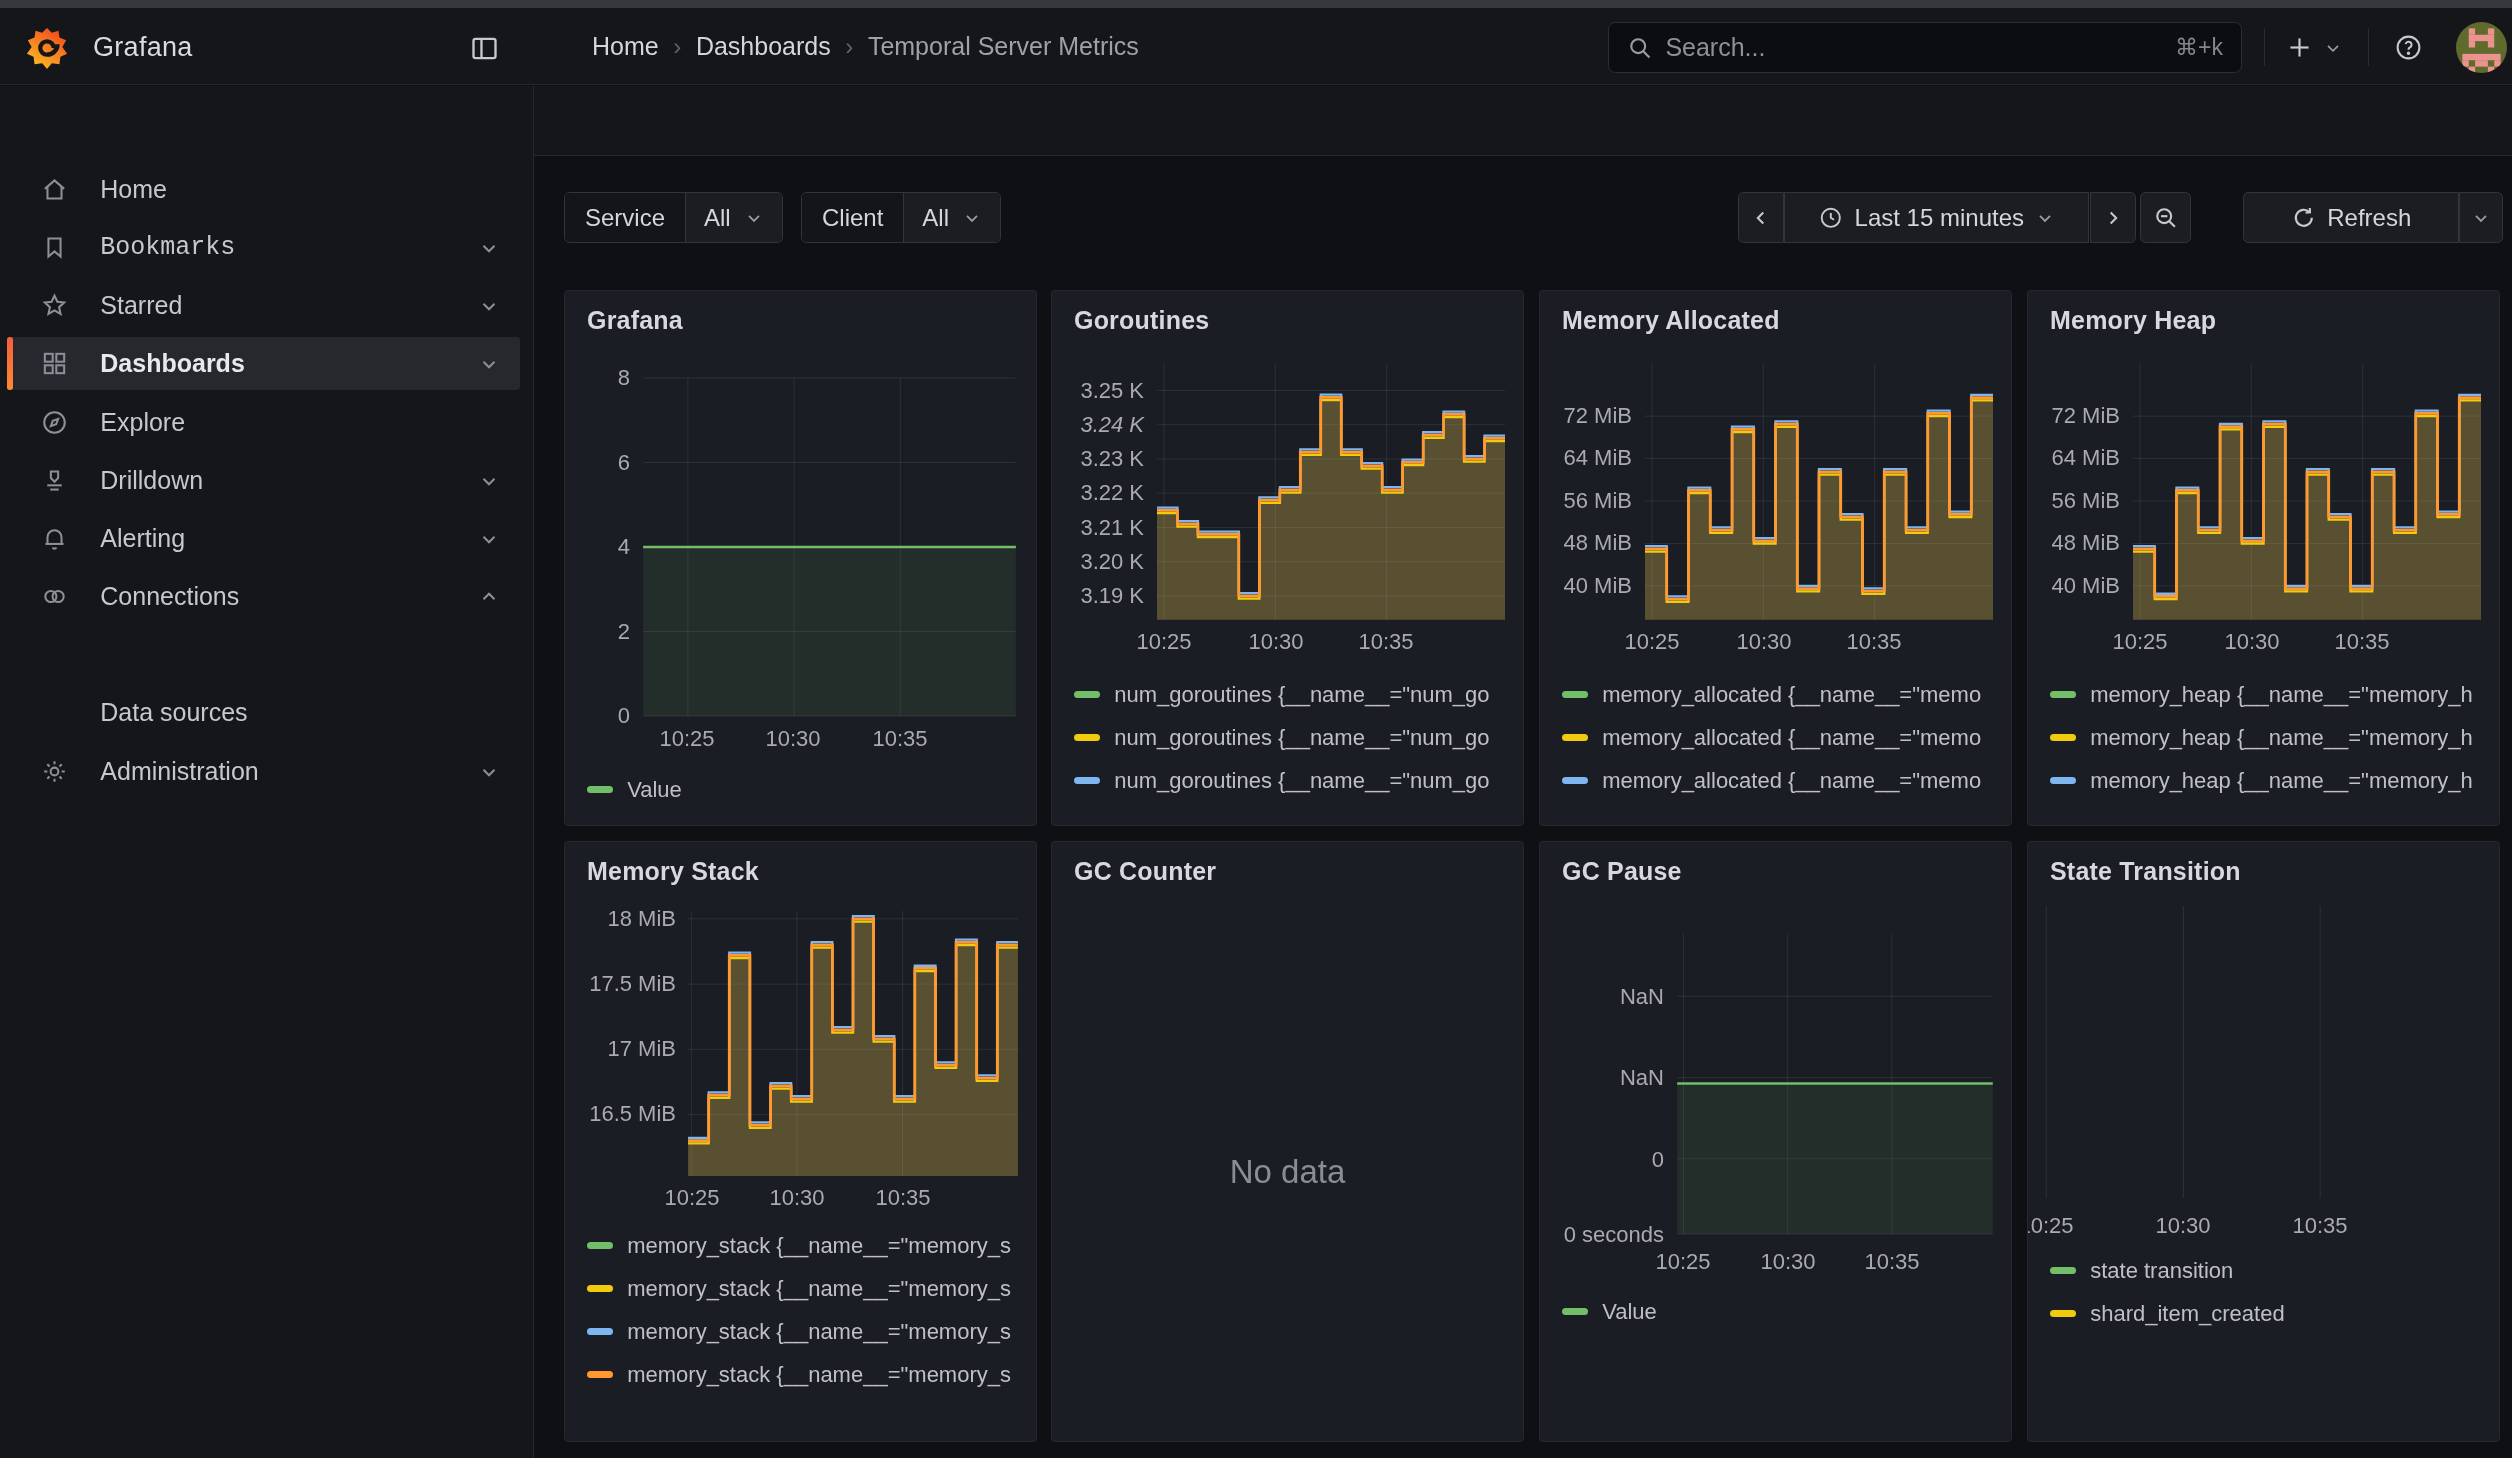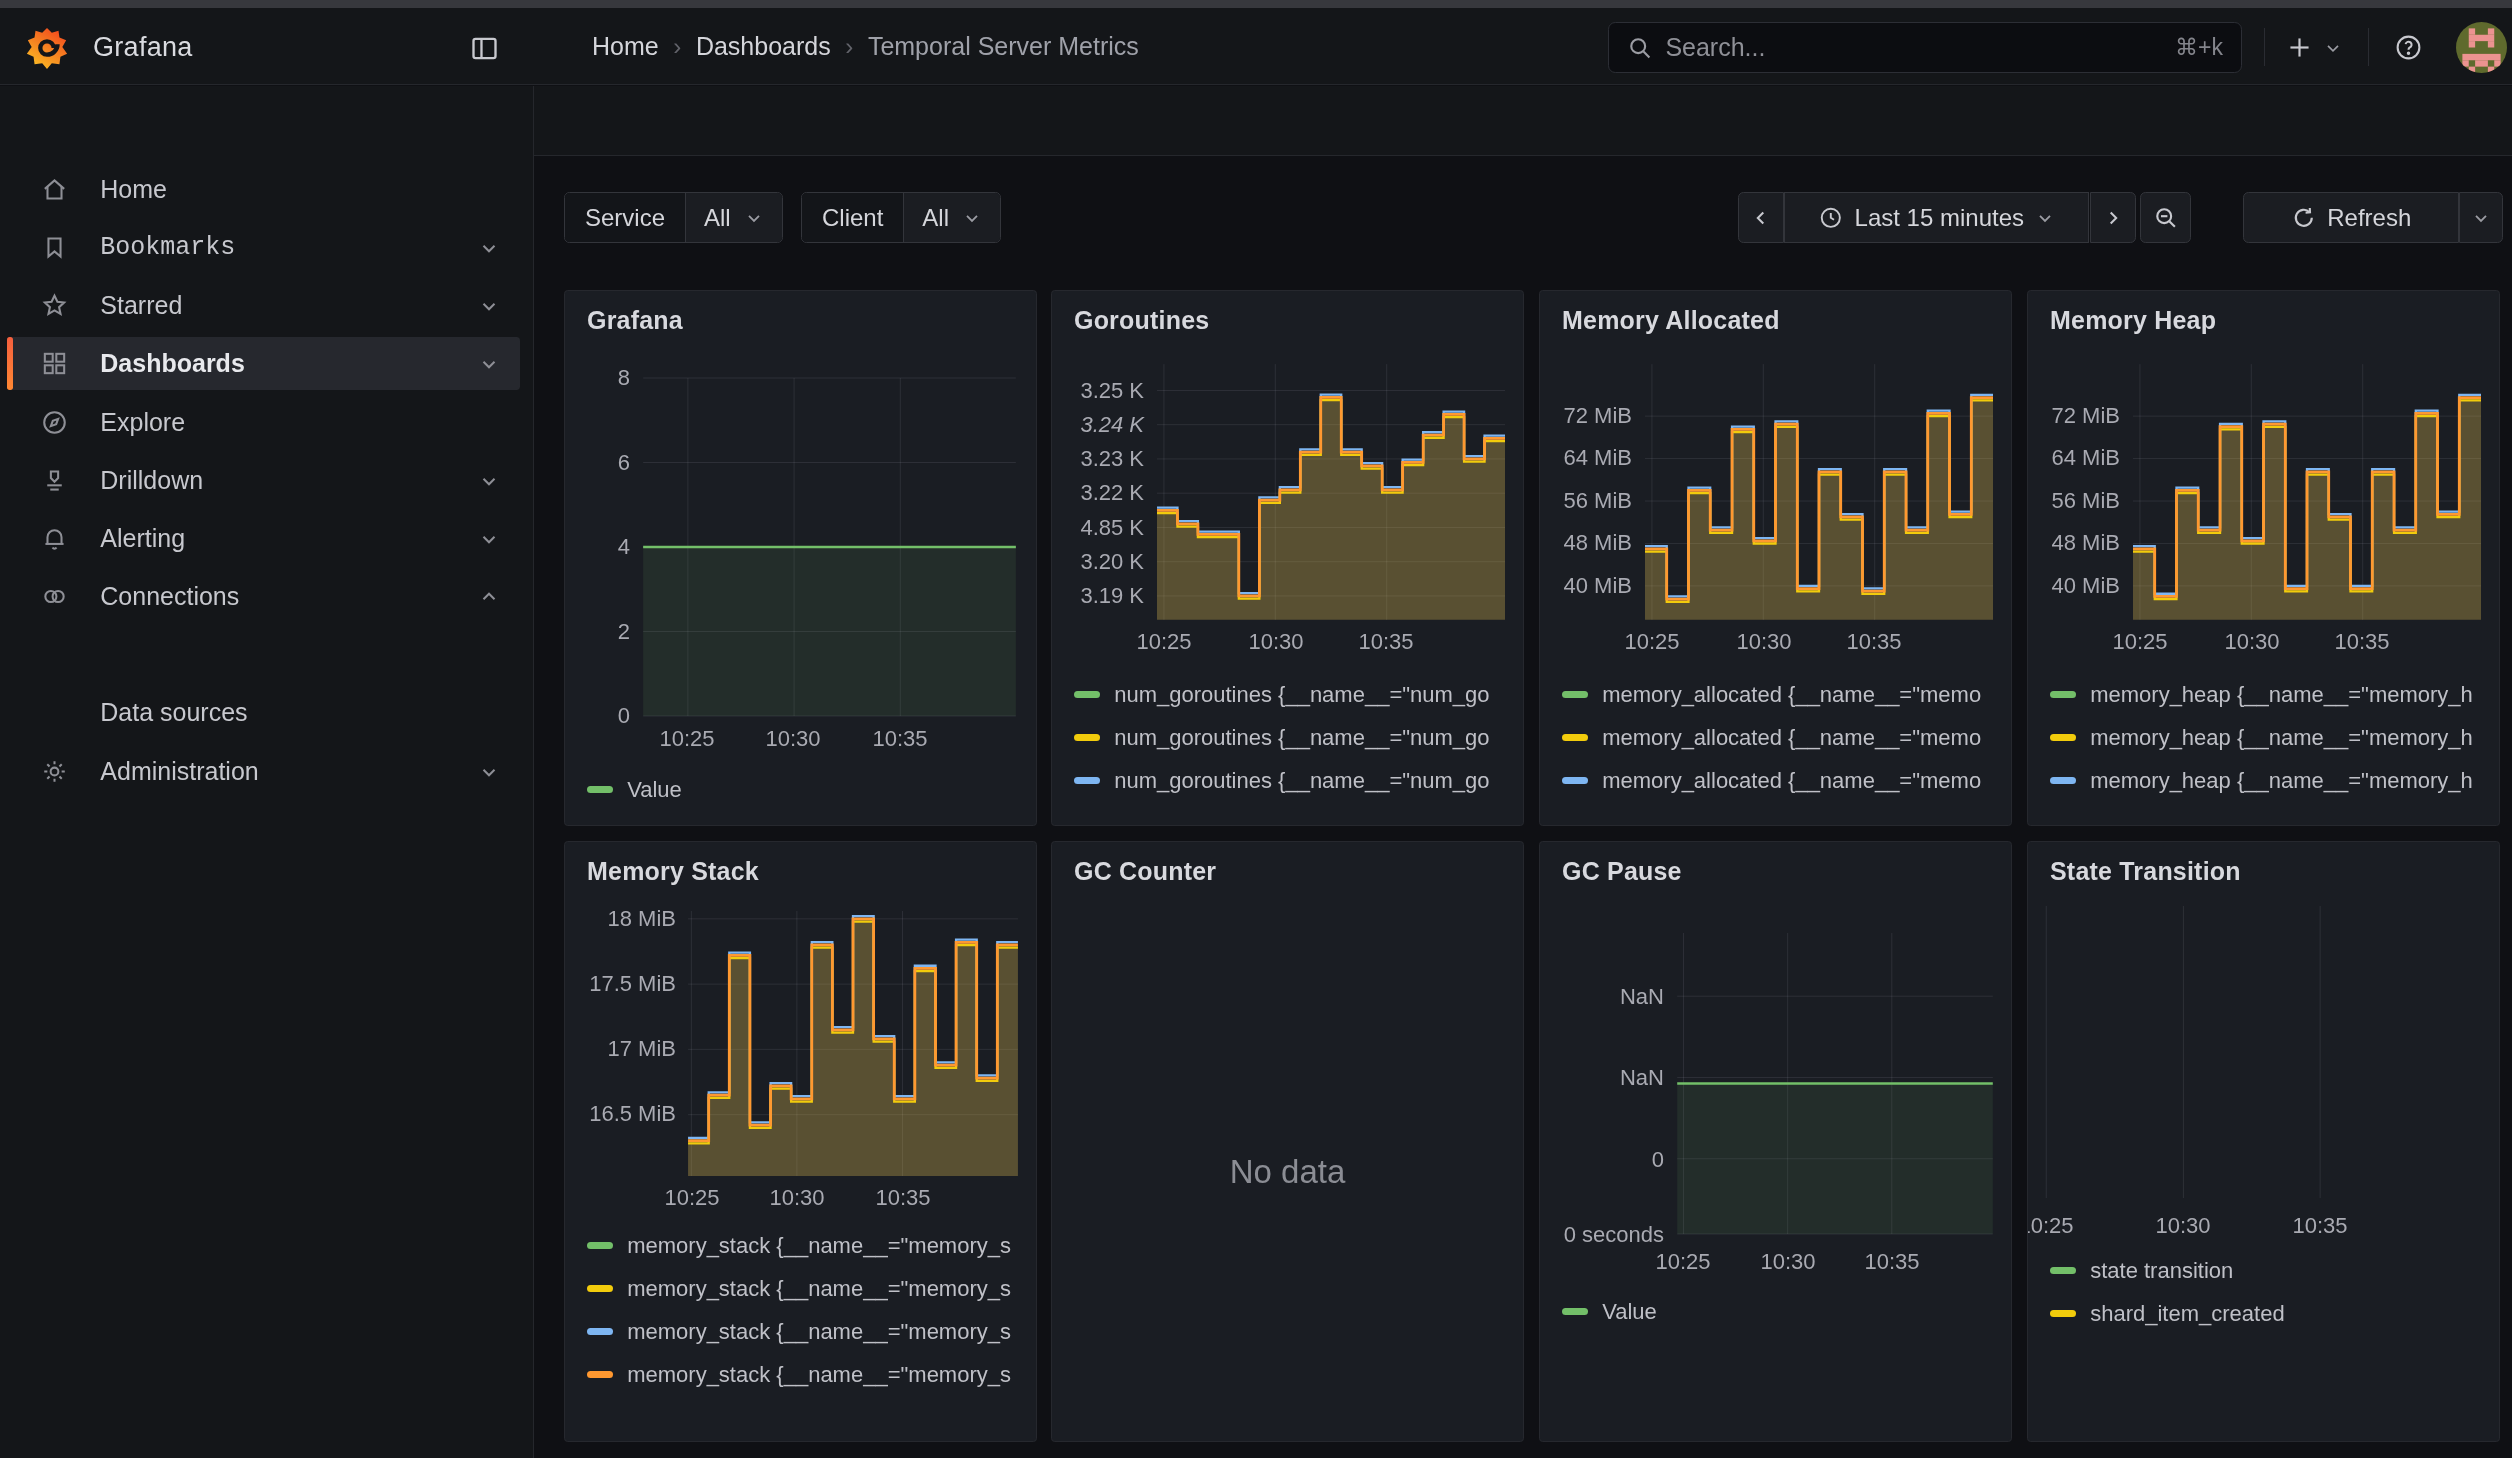--- a/index.html
+++ b/index.html
@@ -366,21 +366,21 @@
             <span class="legend-label">Value</span>
           </div>
         </div>
       </div>
       <div class="panel" style="left: 1051px; top: 290px; height: 536px;">
         <div class="panel-title">Goroutines</div>
         <div class="ytick" style="left: 0px; width: 92px; top: 87px;">3.25 K</div>
         <div class="ytick" style="left: 0px; width: 92px; top: 121px; font-style: italic;">3.24 K</div>
         <div class="ytick" style="left: 0px; width: 92px; top: 155px;">3.23 K</div>
         <div class="ytick" style="left: 0px; width: 92px; top: 189px;">3.22 K</div>
-        <div class="ytick" style="left: 0px; width: 92px; top: 224px;">4.85 K</div>
+        <div class="ytick" style="left: 0px; width: 92px; top: 224px;">3.21 K</div>
         <div class="ytick" style="left: 0px; width: 92px; top: 258px;">3.20 K</div>
         <div class="ytick" style="left: 0px; width: 92px; top: 292px;">3.19 K</div>
         <svg class="chart" width="348" height="256" viewBox="0 0 381 280" style="left: 105px; top: 73px;">
           <line x1="7.6" x2="7.6" y1="0" y2="280" stroke="rgba(204,204,220,0.12)" stroke-width="1"></line>
           <line x1="129.5" x2="129.5" y1="0" y2="280" stroke="rgba(204,204,220,0.12)" stroke-width="1"></line>
           <line x1="251.5" x2="251.5" y1="0" y2="280" stroke="rgba(204,204,220,0.12)" stroke-width="1"></line>
           <line x1="0" x2="381" y1="28.9" y2="28.9" stroke="rgba(204,204,220,0.12)" stroke-width="1"></line>
           <line x1="0" x2="381" y1="66.3" y2="66.3" stroke="rgba(204,204,220,0.12)" stroke-width="1"></line>
           <line x1="0" x2="381" y1="103.8" y2="103.8" stroke="rgba(204,204,220,0.12)" stroke-width="1"></line>
           <line x1="0" x2="381" y1="141.3" y2="141.3" stroke="rgba(204,204,220,0.12)" stroke-width="1"></line>

